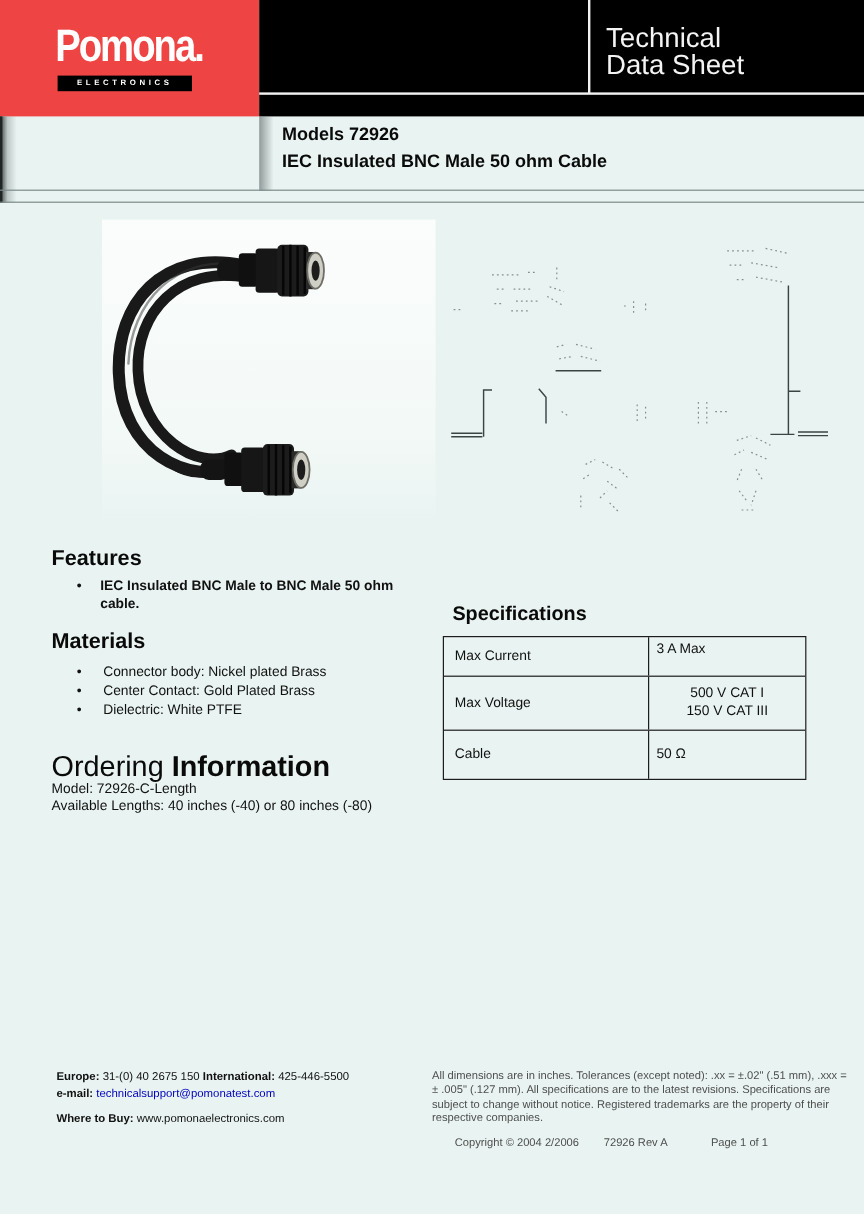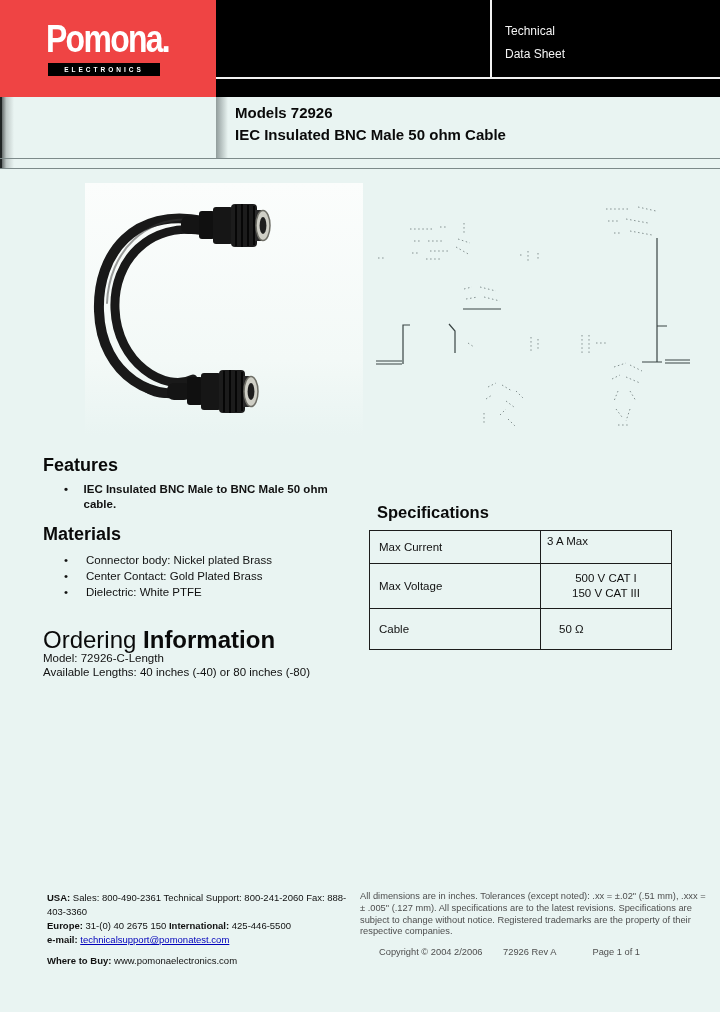--- a/index.html
+++ b/index.html
@@ -19,21 +19,21 @@
     line-height:42px;white-space:nowrap;
   }
   .logo-bar{
     left:48px;top:63px;width:112px;height:13px;background:#000;
     display:flex;align-items:center;justify-content:center;
   }
   .logo-bar span{color:#fff;font-size:6.5px;font-weight:bold;letter-spacing:3px;white-space:nowrap;}
   .hdr-black{left:216px;top:0;width:504px;height:97px;background:#000;}
   .hdr-vline{left:274px;top:0;width:2px;height:78px;background:#f2f2f2;}
   .hdr-hline{left:0;top:77px;width:504px;height:2px;background:#f2f2f2;}
-  .banner-text{left:289px;top:20px;color:#f4f4f4;font-size:12px;line-height:23px;}
+  .banner-text{left:289px;top:20px;color:#f4f4f4;font-size:23px;line-height:23px;}
 
   
   .shadow-left{left:0;top:97px;width:14px;height:72px;
     background:linear-gradient(to right, rgba(30,34,34,.85), rgba(110,118,118,.35) 45%, rgba(110,118,118,0));}
   .shadow-left-edge{left:0;top:97px;width:2px;height:72px;background:#1f2424;}
   .shadow-mid{left:216px;top:97px;width:12px;height:62px;
     background:linear-gradient(to right, rgba(86,98,98,.6), rgba(86,98,98,0));}
   .doc-title{left:235px;top:102px;font-size:15px;font-weight:bold;color:#0a0a0a;line-height:22px;}
   .rule{left:0;width:720px;height:1px;background:#7d8a8a;}
   .rule-1{top:158px;}
@@ -58,36 +58,36 @@
   .mat-list{left:64px;top:552px;}
   .mat-list .bullet-item{line-height:16px;}
   .body-line{left:43px;font-size:11.5px;color:#111;}
   .model-line{top:652px;}
   .lengths-line{top:666px;}
 
   
   .spec-h{left:377px;top:503px;font-size:16.5px;font-weight:bold;color:#0a0a0a;}
   .spec-table{left:369px;top:530px;width:301px;border:1px solid #1c1c1c;font-size:11.5px;color:#111;}
   .spec-row{display:flex;border-bottom:1px solid #1c1c1c;}
-  .spec-row:last-child{border-bottom:none;gap:12px;}
+  .spec-row:last-child{border-bottom:none;}
   .spec-label{width:171px;border-right:1px solid #1c1c1c;display:flex;align-items:center;padding-left:9px;box-sizing:border-box;}
   .spec-value{flex:1;box-sizing:border-box;}
   .row-1{height:32px;}
   .row-1 .spec-value{padding:4px 0 0 6px;}
   .row-2{height:44px;}
   .row-2 .spec-value{display:flex;flex-direction:column;justify-content:center;align-items:center;line-height:15px;}
   .row-3{height:40px;}
   .row-3 .spec-value{display:flex;align-items:center;padding-left:6px;}
 
   
   .footer-left{left:47px;top:891px;width:314px;font-size:9.5px;line-height:14px;color:#111;}
   .footer-left p{margin:0;}
   .footer-left .gap{margin-top:7px;}
   .footer-left b{font-weight:bold;}
-  .email-link{color:#0000bb;text-decoration:underline;cursor:pointer;margin-top:33px;}
+  .email-link{color:#0000bb;cursor:pointer;margin-top:33px;}
   .footer-right{left:360px;top:891px;width:346px;font-size:9.3px;line-height:11.8px;color:#4e4e4e;}
   .footer-right .copyline{margin-top:9px;white-space:nowrap;margin-left:19px;}
   .copyline .seg2{margin-left:18px;}
   .copyline .seg3{margin-left:34px;}
 </style>
 </head>
 <body>
 
 <div class="abs hdr-red">
   <div class="abs logo-brand">Pomona.</div>
@@ -236,21 +236,20 @@
       <span>150 V CAT III</span>
     </div>
   </div>
   <div class="spec-row row-3">
     <div class="spec-label">Cable</div>
     <div class="spec-value">50 Ω</div>
   </div>
 </div>
 
 <div class="abs footer-left">
-  <p><b>USA:</b><span> Sales: 800-490-2361  Technical Support: 800-241-2060   Fax: 888-403-3360</span></p>
   <p><b>Europe:</b><span> 31-(0) 40 2675 150    </span><b>International:</b><span> 425-446-5500</span></p>
   <p><b>e-mail:</b> <span class="email-link">technicalsupport@pomonatest.com</span></p>
   <p class="gap"><b>Where to Buy:</b><span> www.pomonaelectronics.com</span></p>
 </div>
 <div class="abs footer-right">
   <div>All dimensions are in inches. Tolerances (except noted): .xx = ±.02" (.51 mm), .xxx = ± .005" (.127 mm). All specifications are to the latest revisions. Specifications are subject to change without notice. Registered trademarks are the property of their respective companies.</div>
   <div class="copyline">
     <span>Copyright © 2004 2/2006</span>
     <span class="seg2">72926  Rev A</span>
     <span class="seg3">Page 1 of  1</span>

